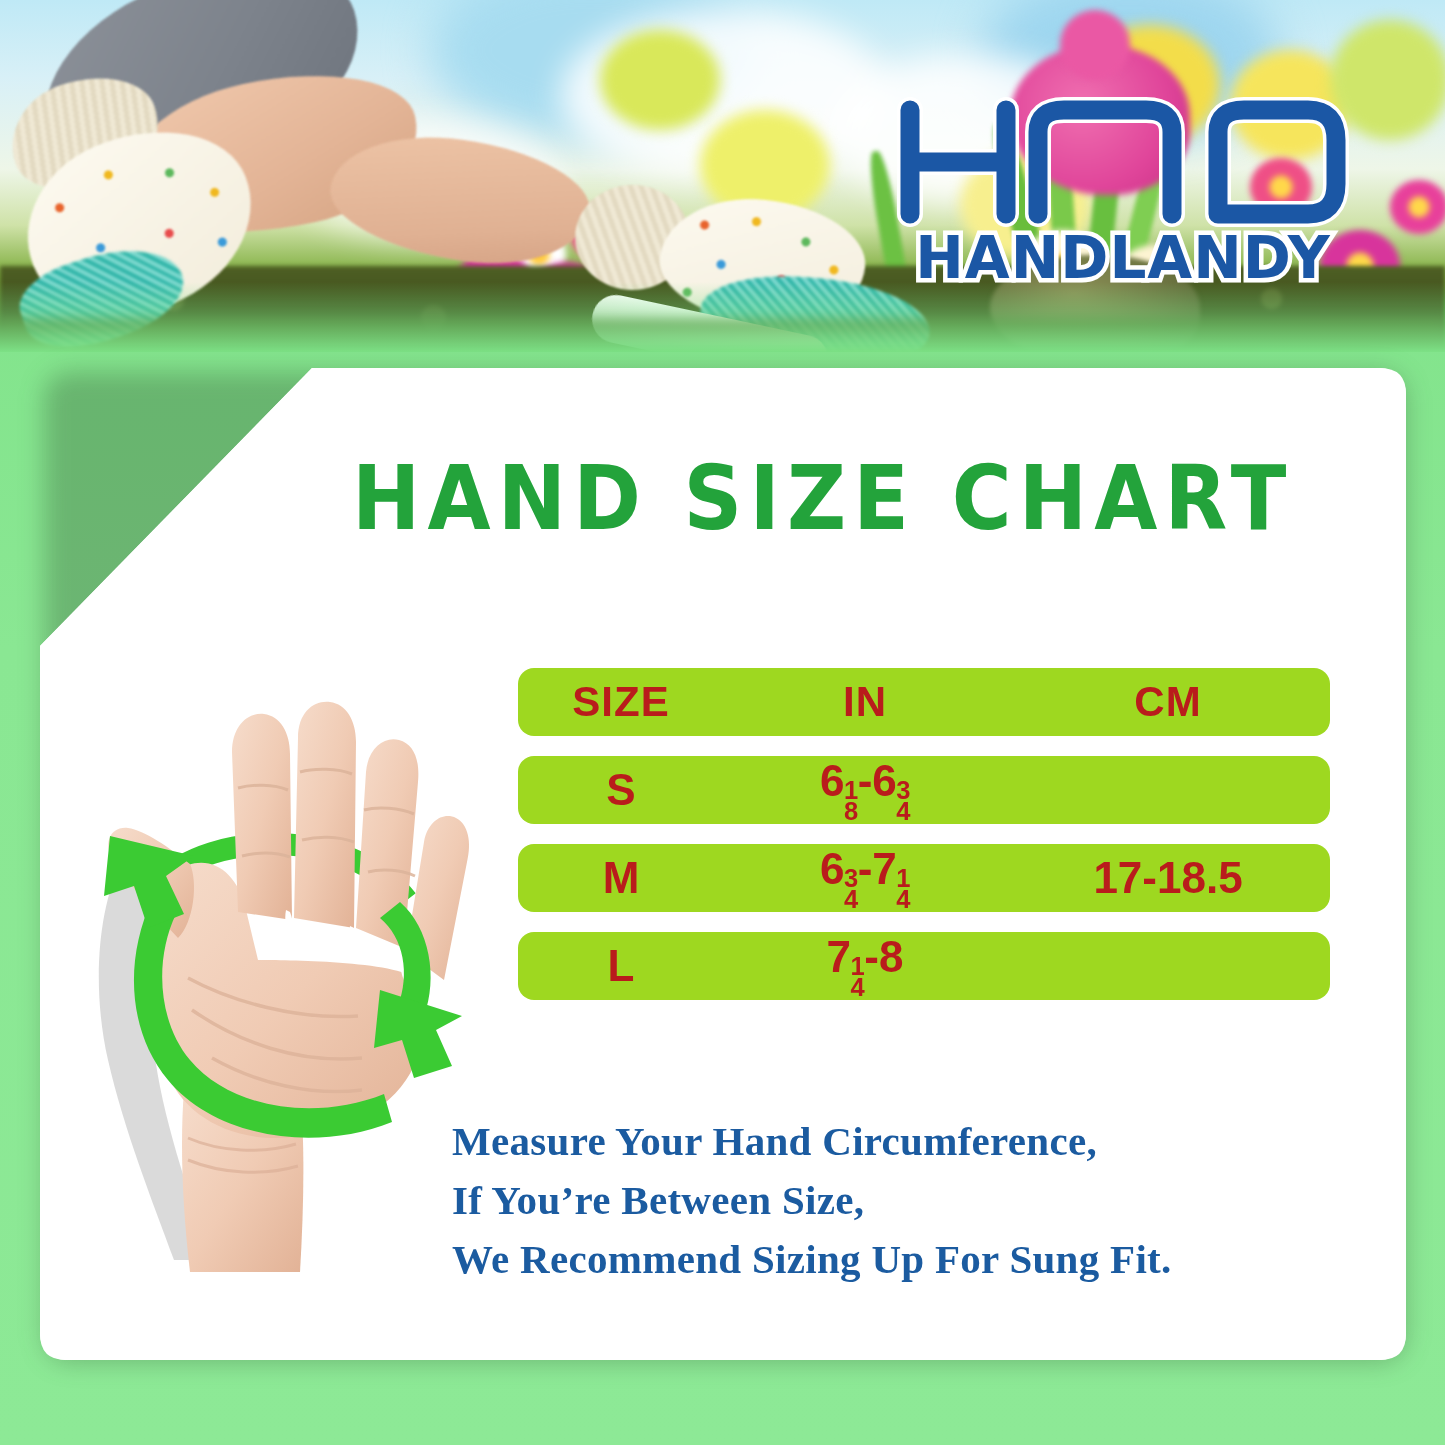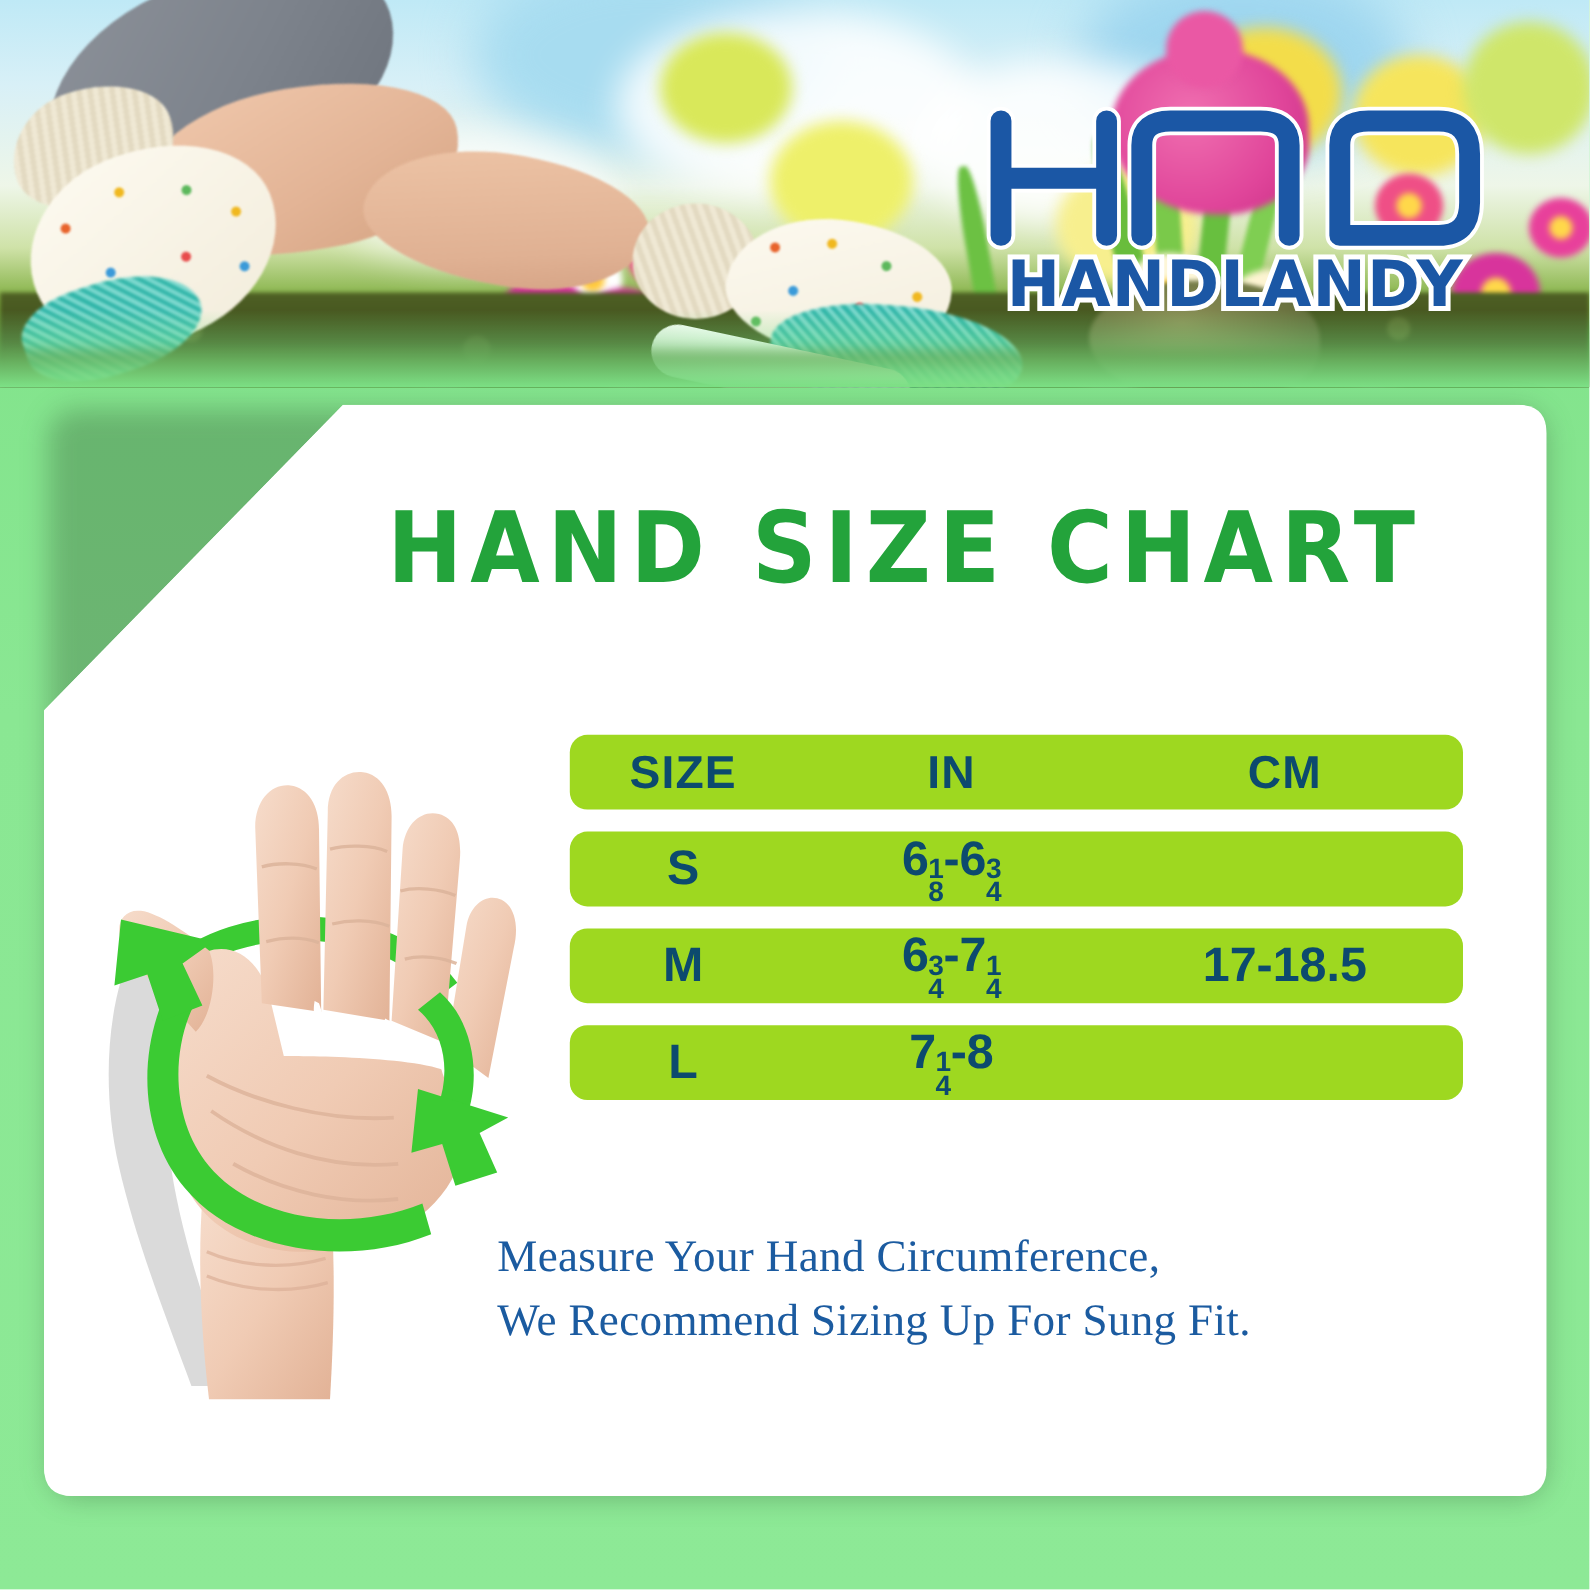--- a/index.html
+++ b/index.html
@@ -196,21 +196,21 @@
     position:relative;
     height:68px;
     margin-bottom:20px;
     background:#9ED820;
     border-radius:16px;
     display:flex;
     align-items:center;
   }
   .row:last-child{margin-bottom:0;}
   .cell{
-    color:#0c4a6e;
+    color:#b91c1c;
     font-family:"Liberation Sans",sans-serif;
     font-weight:700;
     font-size:44px;
     text-align:center;
     line-height:1;
     white-space:nowrap;
   }
   .c-size{width:206px;}
   .c-in{width:282px;}
   .c-cm{width:324px;}
@@ -225,21 +225,21 @@
     margin:0 -0.02em;
   }
   .frac .num{display:block;}
   .frac .den{display:block;}
 
   
   #note{
     position:absolute;left:452px;top:1112px;width:880px;
     color:#1B5BA0;
     font-family:"Liberation Serif",serif;
-    font-weight:400;
+    font-weight:700;
     font-size:41px;
     line-height:59px;
     letter-spacing:.3px;
   }
   #note div{white-space:nowrap;}
 </style>
 </head>
 <body>
 
 <div id="page">
@@ -469,16 +469,17 @@
             <span class="num">1</span>
             <span class="den">4</span>
           </span><span>-</span><span>8</span>
       </div>
     </div>
 
   </div>
 
   <div id="note">
     <div>Measure Your Hand Circumference,</div>
+    <div>If You’re Between Size,</div>
     <div>We Recommend Sizing Up For Sung Fit.</div>
   </div>
 
 </div>
 
 </body></html>

